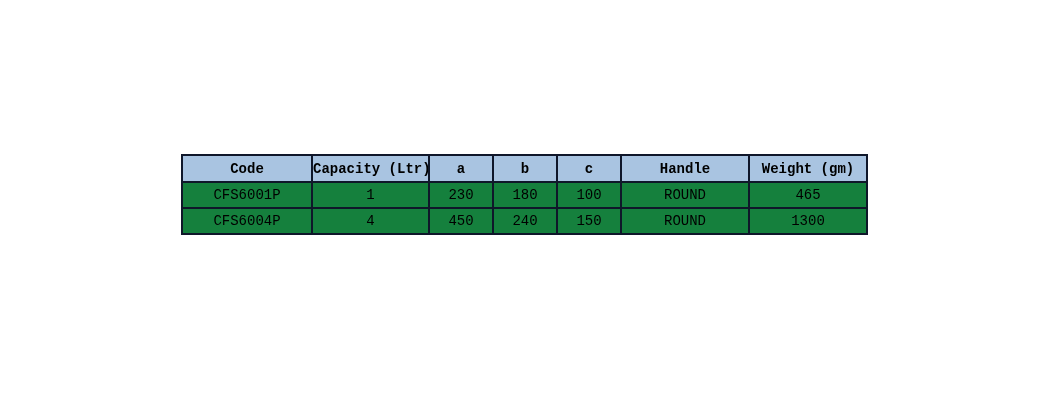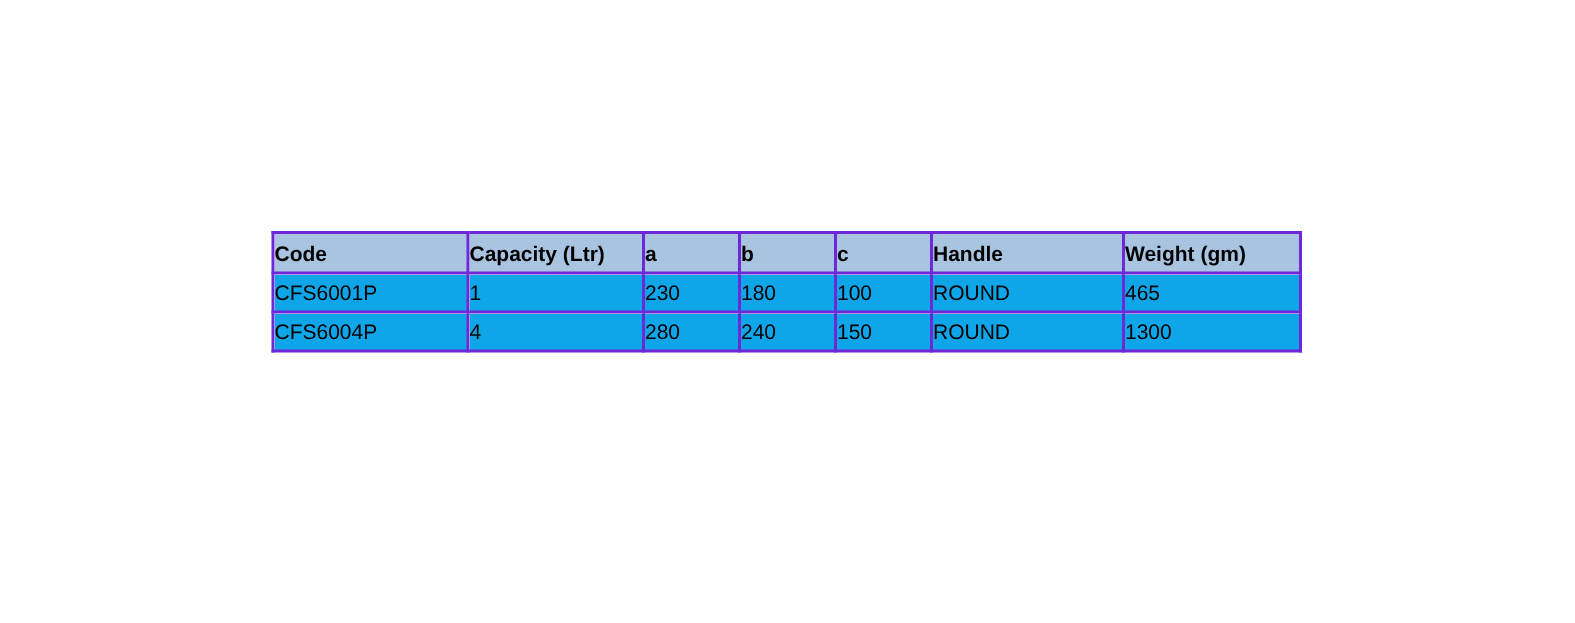--- a/index.html
+++ b/index.html
@@ -20,36 +20,37 @@
     left: 181px;
     top: 154px;
   }
   table.spec-table {
     border-collapse: collapse;
     table-layout: fixed;
     width: 685px;
   }
   table.spec-table th,
   table.spec-table td {
-    border: 2px solid #6d28d9;
-    text-align: left;
+    border: 2px solid #0f172a;
+    text-align: center;
     vertical-align: middle;
     padding: 0;
     font-size: 14px;
     line-height: 1;
     overflow: hidden;
     white-space: nowrap;
+    font-family: Liberation Mono, monospace;
   }
   table.spec-table th {
     background: #a9c4e1;
     font-weight: bold;
     height: 25px;
   }
   table.spec-table td {
-    background: #0ea5e9;
+    background: #15803d;
     font-weight: normal;
     height: 24px;
   }
   col.c-code   { width: 130px; }
   col.c-cap    { width: 117px; }
   col.c-a      { width: 64px; }
   col.c-b      { width: 64px; }
   col.c-c      { width: 64px; }
   col.c-handle { width: 128px; }
   col.c-weight { width: 118px; }
@@ -85,21 +86,21 @@
         <td>1</td>
         <td>230</td>
         <td>180</td>
         <td>100</td>
         <td>ROUND</td>
         <td>465</td>
       </tr>
       <tr>
         <td>CFS6004P</td>
         <td>4</td>
-        <td>280</td>
+        <td>450</td>
         <td>240</td>
         <td>150</td>
         <td>ROUND</td>
         <td>1300</td>
       </tr>
     </tbody>
   </table>
 </div>
 
 </body></html>

